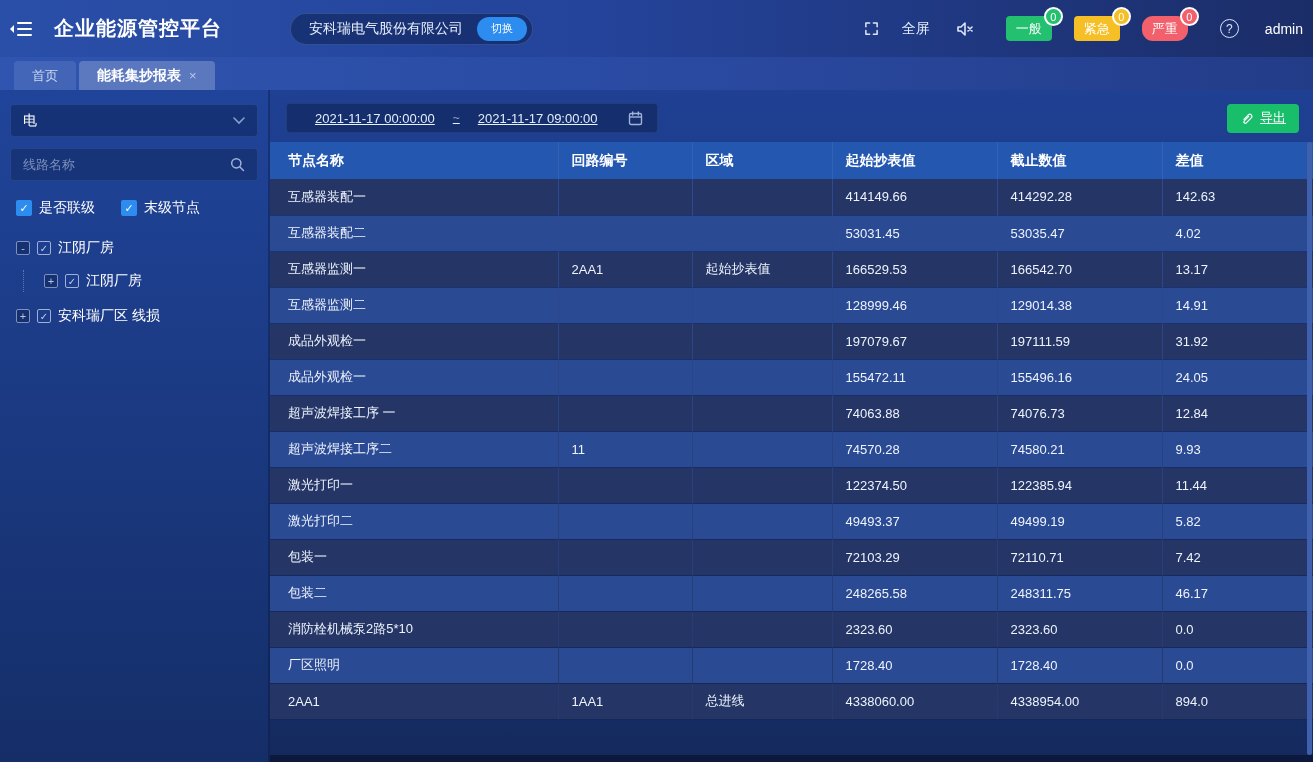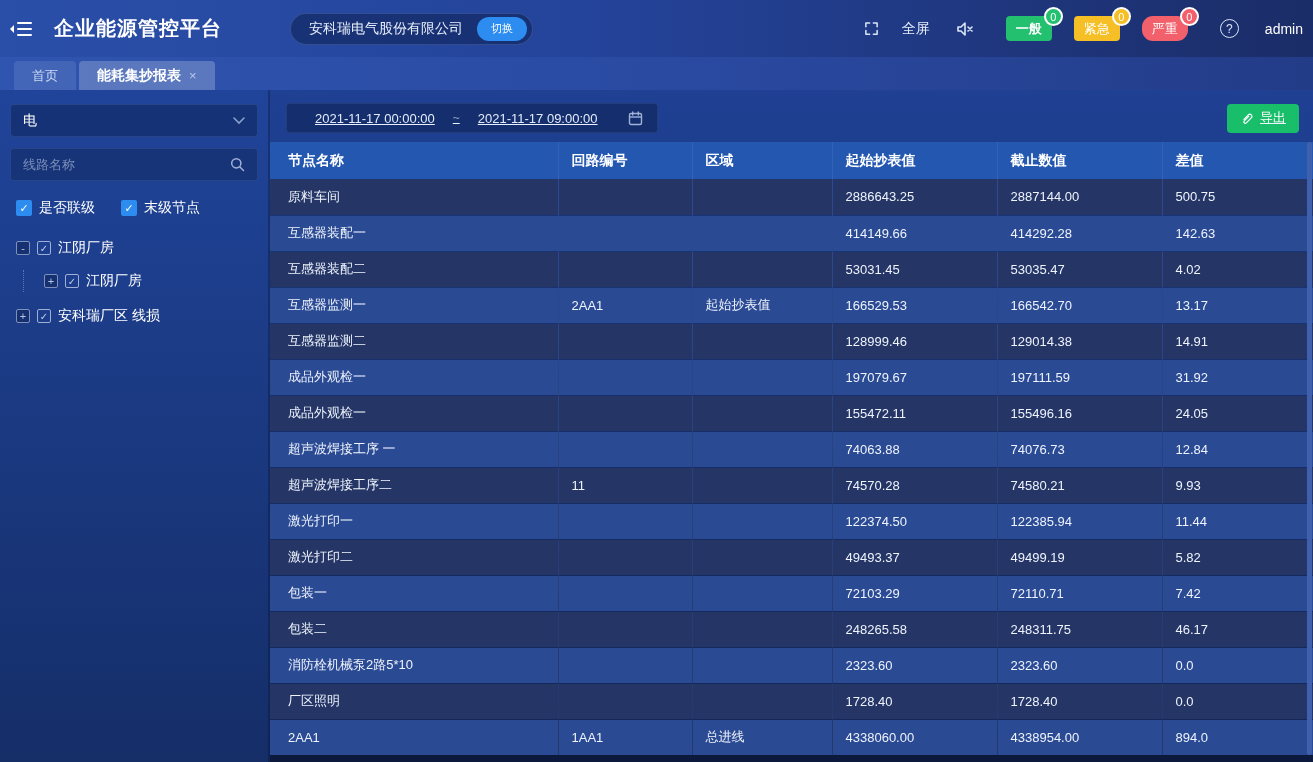--- a/index.html
+++ b/index.html
@@ -182,21 +182,21 @@
         </g>
       </svg>
       <span>全屏</span>
     </div>
     <svg width="18" height="16" viewBox="0 0 18 16">
       <path d="M2 6 H5 L9 2 V14 L5 10 H2 Z" class="icon-stroke"></path>
       <path d="M12 6 L16 10 M16 6 L12 10" class="icon-stroke"></path>
     </svg>
     <div class="alarm-group">
       <div class="alarm">
-        <div class="alarm-pill" style="background: rgb(35, 192, 111); font-weight: bold;">一般</div>
+        <div class="alarm-pill" style="background: rgb(35, 192, 111);">一般</div>
         <div class="alarm-count" style="background: rgb(35, 192, 111);">0</div>
       </div>
       <div class="alarm">
         <div class="alarm-pill" style="background: rgb(246, 191, 38);">紧急</div>
         <div class="alarm-count" style="background: rgb(246, 191, 38);">0</div>
       </div>
       <div class="alarm">
         <div class="alarm-pill" style="background: rgb(242, 96, 107); border-radius: 11px;">严重</div>
         <div class="alarm-count" style="background: rgb(242, 96, 107);">0</div>
       </div>
@@ -298,28 +298,20 @@
           <th>节点名称</th>
           <th>回路编号</th>
           <th>区域</th>
           <th>起始抄表值</th>
           <th>截止数值</th>
           <th>差值</th>
         </tr>
       </thead>
       <tbody>
           <tr>
-            <td>原料车间</td>
-            <td></td>
-            <td></td>
-            <td>2886643.25</td>
-            <td>2887144.00</td>
-            <td>500.75</td>
-          </tr>
-          <tr>
             <td>互感器装配一</td>
             <td></td>
             <td></td>
             <td>414149.66</td>
             <td>414292.28</td>
             <td>142.63</td>
           </tr>
           <tr>
             <td>互感器装配二</td>
             <td></td>

